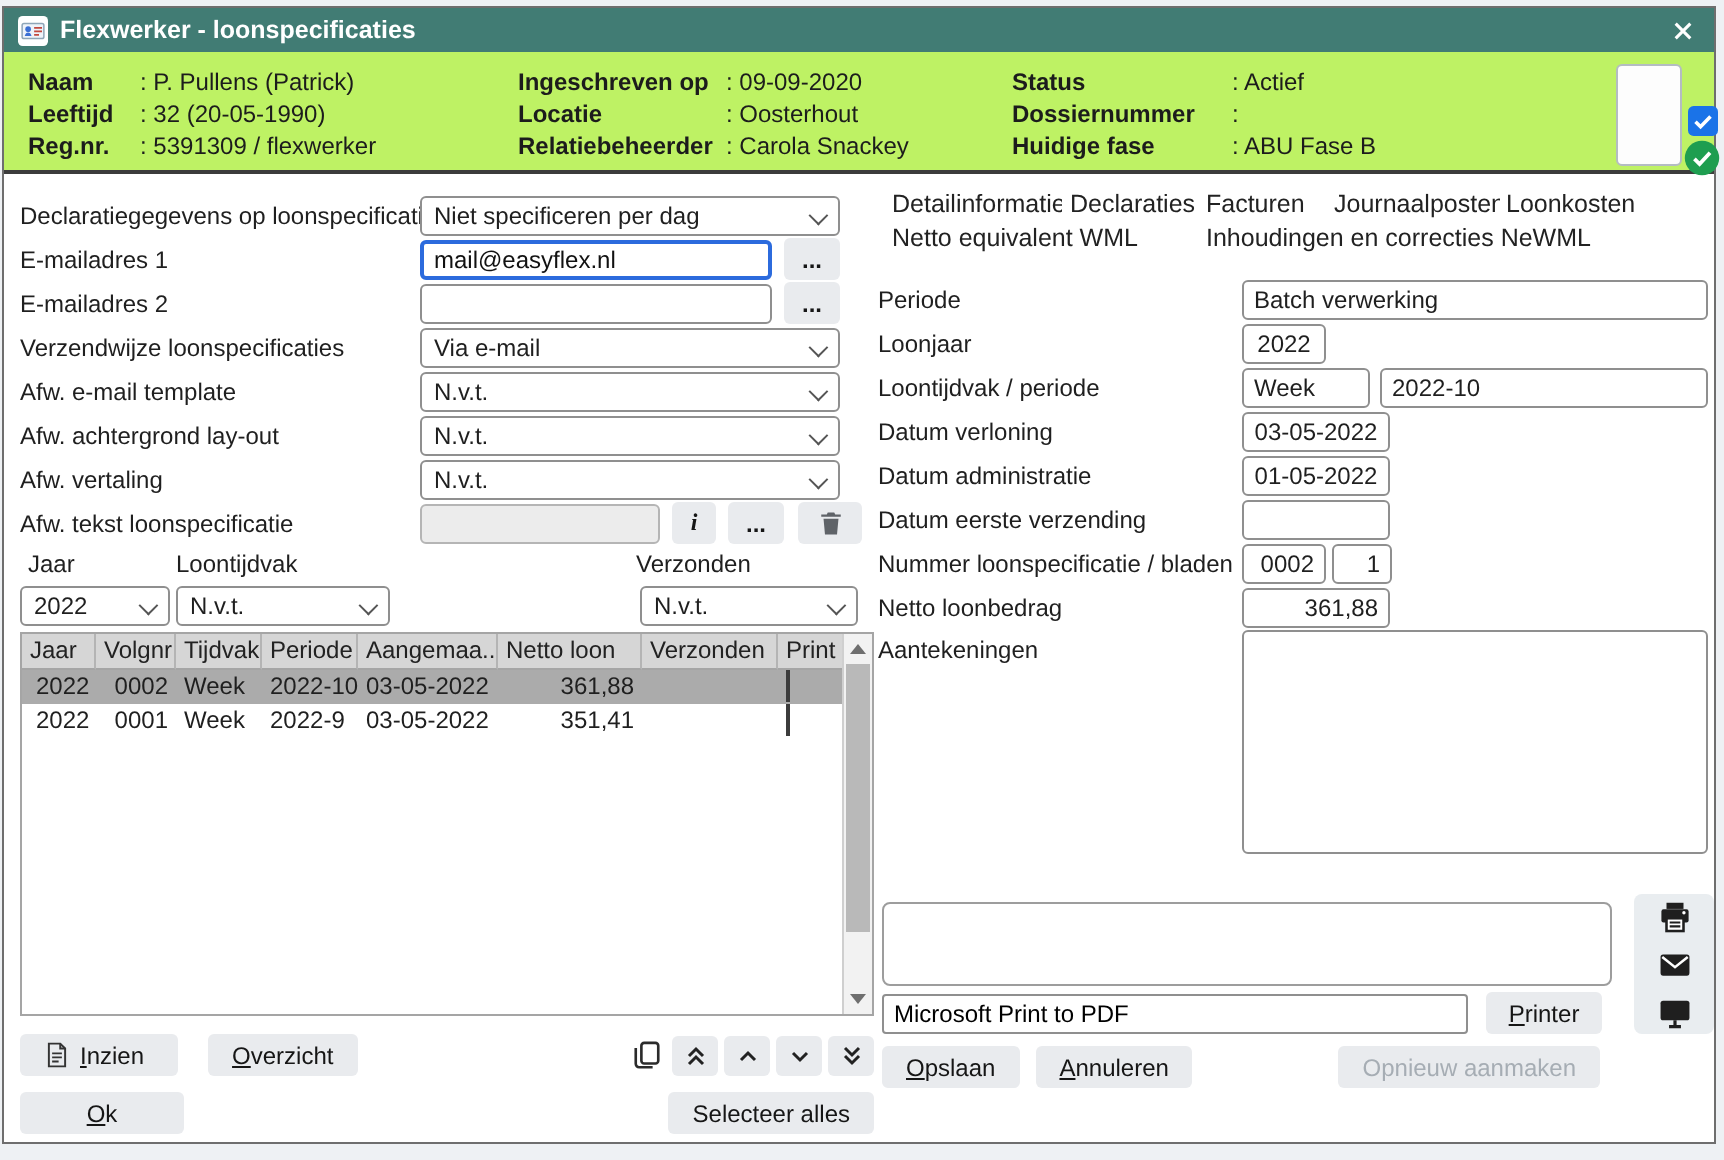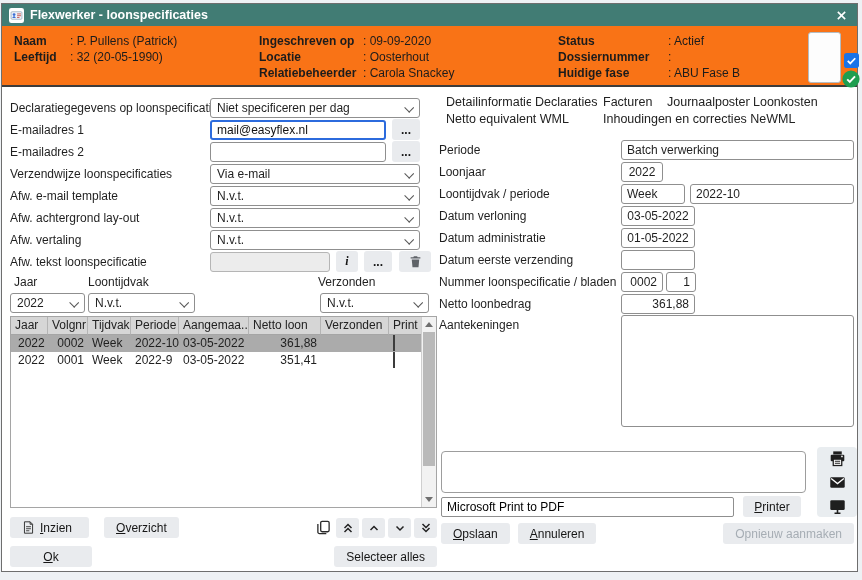--- a/index.html
+++ b/index.html
@@ -5,28 +5,28 @@
   *{box-sizing:border-box;margin:0;padding:0}
   html,body{width:862px;height:580px;overflow:hidden}
   body{background:#eef1f4;font-family:"Liberation Sans","DejaVu Sans",sans-serif;font-size:12px;color:#1f1f1f;position:relative}
   .window{position:absolute;left:1px;top:3px;width:857px;height:569px;background:#fff;border:1px solid #6e6e6e}
   
   .titlebar{position:absolute;left:0;top:0;right:0;height:22px;background:#417c74;display:flex;align-items:center;padding:0 7px;gap:6px}
   .titlebar .title{color:#fff;font-weight:bold;font-size:12.5px;flex:1}
   .appicon{width:15px;height:15px;display:inline-flex}
   .closebtn{width:18px;height:18px;display:flex;align-items:center;justify-content:center;cursor:pointer}
   
-  .hdr{position:absolute;left:0;top:22px;right:0;height:61px;background:#f97316;border-bottom:2px solid #3c3c3c;font-size:12px}
+  .hdr{position:absolute;left:0;top:22px;right:0;height:61px;background:#bef264;border-bottom:2px solid #3c3c3c;font-size:12px}
   .hcol{position:absolute;top:7px}
   .hrow{display:flex;height:16px;line-height:16px;white-space:nowrap}
   .hl{flex:none;font-weight:bold;color:#1c1c1c}
   .hv{color:#1c1c1c}
   .hcol1{left:12px}.hcol1 .hl{width:56px}
   .hcol2{left:257px}.hcol2 .hl{width:104px}
-  .hcol3{left:556px}.hcol3 .hl{width:110px}
+  .hcol3{left:504px}.hcol3 .hl{width:110px}
   .photo{position:absolute;left:806px;top:6px;width:33px;height:51px;background:#fdfdfd;border:1px solid #b4bcc2;border-radius:3px}
   .bluecb{position:absolute;left:842px;top:27px;width:15px;height:15px}
   .greenbadge{position:absolute;left:840px;top:44px;width:18px;height:18px}
   
   .sel{height:20px;border:1px solid #8f8f8f;border-radius:3px;background:#fff;display:flex;align-items:center;padding:0 20px 0 6px;position:relative;white-space:nowrap;overflow:hidden;cursor:pointer}
   .sel .chev{position:absolute;right:7px;top:6px;width:7px;height:7px;border-right:1.4px solid #555;border-bottom:1.4px solid #555;transform:rotate(45deg) translateY(-1px)}
   .tinput{height:20px;border:1px solid #8f8f8f;border-radius:3px;background:#fff;padding:0 5px;font:inherit;color:#111}
   .tinput.focusblue{border:2px solid #2c6bdd}
   .tinput.disabled{background:#ececec;border-color:#b5b5b5}
   .btn{background:#e9ebee;border:none;border-radius:3px;height:21px;padding:0 12px;font:inherit;color:#161616;display:inline-flex;align-items:center;justify-content:center;gap:5px;cursor:pointer;white-space:nowrap}
@@ -71,21 +71,21 @@
   .rrow.multi{height:auto;align-items:flex-start}
   .rlabel{flex:0 0 182px;white-space:nowrap;overflow:hidden;padding-top:0}
   .box{height:20px;border:1px solid #8f8f8f;border-radius:3px;background:#fff;padding:0 5px;line-height:18px;white-space:nowrap;overflow:hidden}
   .rbottom{position:absolute;left:0;top:358px;right:0;height:120px}
   .msgbox{position:absolute;left:2px;top:4px;width:365px;height:42px;border:1px solid #9d9d9d;border-radius:4px;background:#fff}
   .iconpanel{position:absolute;left:378px;top:0;width:40px;height:70px;background:#e9edf0;border-radius:4px;display:flex;flex-direction:column;align-items:center;justify-content:center;gap:4px}
   .iconpanel .ic{width:22px;height:20px;display:flex;align-items:center;justify-content:center;cursor:pointer}
   .prow{position:absolute;left:2px;top:49px;display:flex;align-items:center;width:413px}
   .printerinput{width:293px;height:20px;border:1px solid #8f8f8f;border-radius:2px;padding:0 5px;font:inherit}
   .printerbtn{margin-left:9px;width:58px}
-  .actions{position:absolute;left:2px;top:76px;display:flex;align-items:flex-start;width:413px}
+  .actions{position:absolute;left:2px;top:76px;display:flex;align-items:flex-start;width:359px}
   .mleft8{margin-left:8px}
   textarea.notes{width:233px;height:112px;border:1px solid #8f8f8f;border-radius:3px;resize:none;font:inherit;padding:3px 5px}
 </style>
 </head>
 <body>
 
 <div class="window">
 
   <div class="titlebar">
     <span class="appicon">
@@ -107,20 +107,24 @@
 
   <div class="hdr">
     <div class="hcol hcol1">
       <div class="hrow">
           <span class="hl">Naam</span>
           <span class="hv">: P. Pullens (Patrick)</span>
         </div>
       <div class="hrow">
           <span class="hl">Leeftijd</span>
           <span class="hv">: 32 (20-05-1990)</span>
+        </div>
+      <div class="hrow">
+          <span class="hl">Reg.nr.</span>
+          <span class="hv">: 5391309 / flexwerker</span>
         </div>
     </div>
     <div class="hcol hcol2">
       <div class="hrow">
           <span class="hl">Ingeschreven op</span>
           <span class="hv">: 09-09-2020</span>
         </div>
       <div class="hrow">
           <span class="hl">Locatie</span>
           <span class="hv">: Oosterhout</span>

